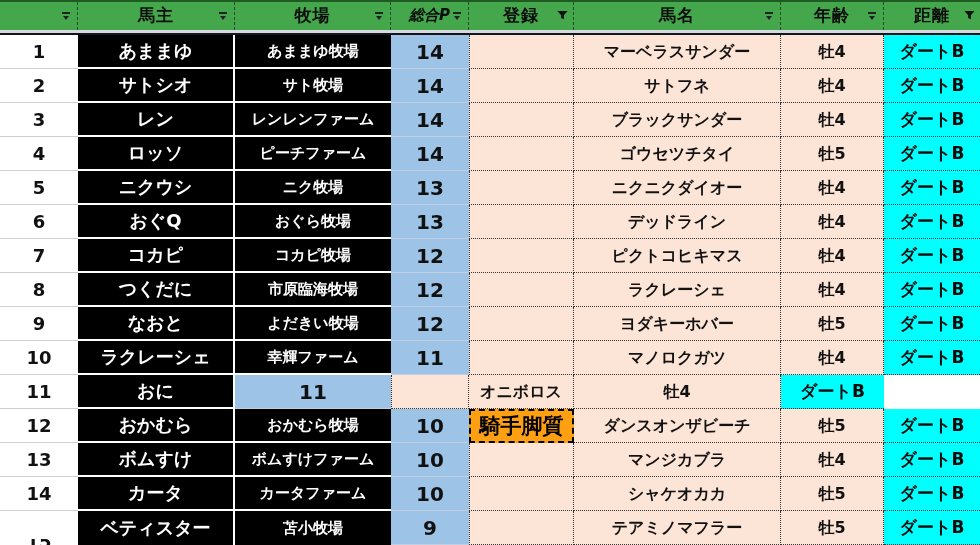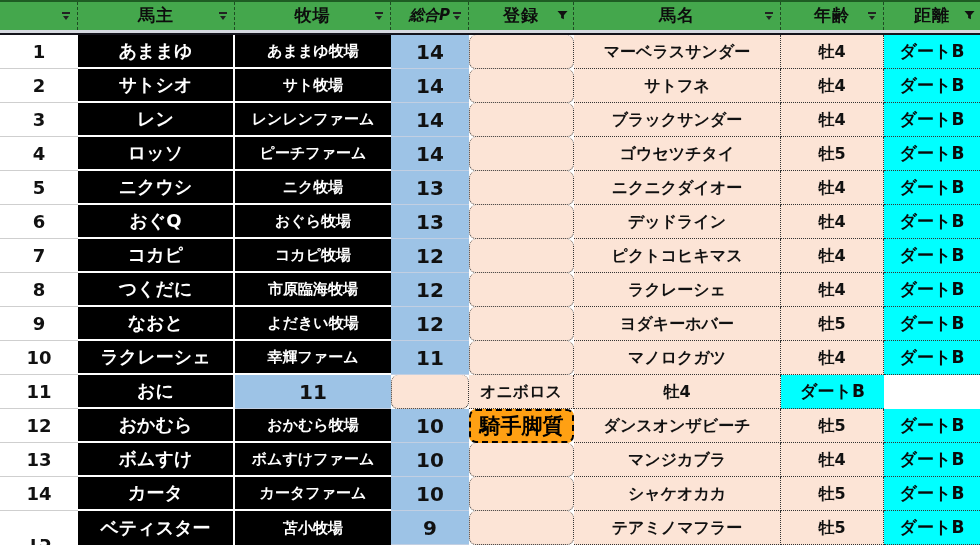--- a/index.html
+++ b/index.html
@@ -50,21 +50,21 @@
   .cell{
     display:flex;align-items:center;justify-content:center;
     box-sizing:border-box;line-height:1;white-space:nowrap;overflow:hidden;
   }
   .cell-rownum{background:#fff;color:#111;font-weight:bold;font-size:18px;border-bottom:1px solid #cfcfcf;}
   .cell-owner{background:#000;color:#fff;font-weight:bold;font-size:18px;border-right:2px solid #fff;border-bottom:2px solid #fff;}
   .cell-farm{background:#000;color:#fff;font-weight:bold;font-size:15px;border-bottom:2px solid #fff;text-align:right;}
   .row:last-child .cell-owner,.row:last-child .cell-farm{border-bottom:none;}
   .row:last-child .cell-rownum{border-bottom:none;margin-top:28px;}
   .cell-points{background:var(--pts-blue);color:#111;font-weight:bold;font-size:20px;border-bottom:1px solid #c2cfe2;}
-  .cell-entry{background:var(--peach);border-left:1px dotted #333;border-right:1px dotted #333;border-bottom:1px dotted #333;border-radius:7px;}
+  .cell-entry{background:var(--peach);border-left:1px dotted #333;border-right:1px dotted #333;border-bottom:1px dotted #333;}
   .cell-name{background:var(--peach);color:#111;font-weight:bold;font-size:16px;border-right:1px dotted #333;border-bottom:1px dotted #333;}
   .cell-age{background:var(--peach);color:#111;font-weight:bold;font-size:16px;border-right:1px dotted #333;border-bottom:1px dotted #333;}
   .cell-dist{background:var(--dist-cyan);color:#0a0a0a;font-weight:bold;font-size:17px;border-bottom:1px dotted #333;}
   .cell-entry.entry-filled{
     background:var(--hl-orange);color:#000;font-weight:bold;font-size:21px;
     border:2px dashed #000;letter-spacing:0;
   }
 </style>
 </head>
 <body style="--hdr-green: #44a74c; --pts-blue: #9dc3e6; --peach: #fce4d6; --dist-cyan: #00ffff; --hl-orange: #ffa013;">

